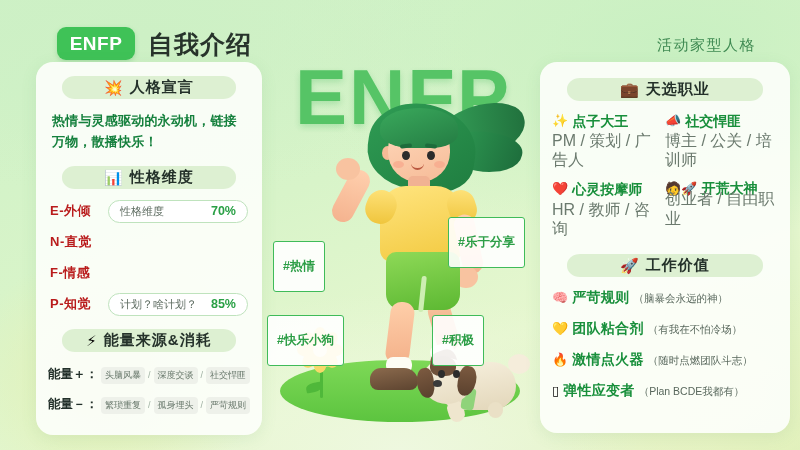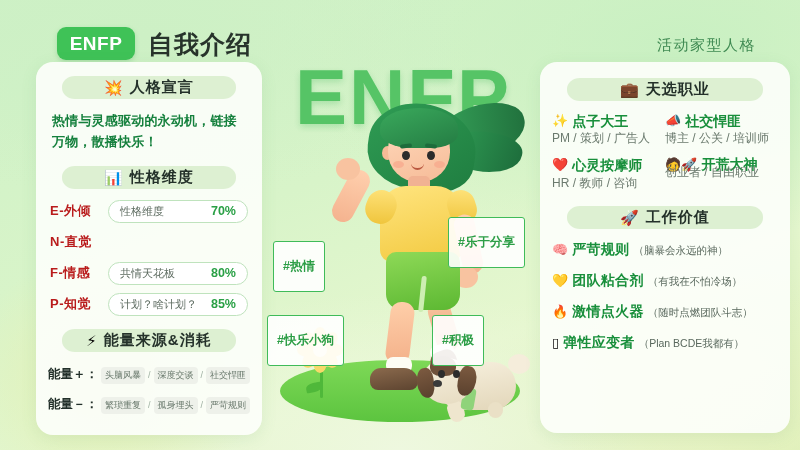--- a/index.html
+++ b/index.html
@@ -97,21 +97,21 @@
     background:#eef1ea;border-radius:4px;padding:2px 4px;font-size:9px;color:#6a7a6d;
     white-space:nowrap;
   }
   .en-sep{font-size:9px;color:#9fb0a2;}
 
   
   .jobs{display:flex;flex-wrap:wrap;margin:10px 12px 0;}
   .job{width:50%;box-sizing:border-box;margin-bottom:12px;}
   .job-title{display:flex;align-items:center;gap:4px;font-size:14px;font-weight:bold;color:#188f3b;line-height:1.15;}
   .job-title .emo{font-size:13px;}
-  .job-sub{font-size:12px;color:#6b7a6e;margin-top:2px;line-height:1.2;}
+  .job-sub{font-size:16px;color:#6b7a6e;margin-top:2px;line-height:1.2;}
   .job-sub.overlap{margin-top:-6px;}
 
   
   .vals{margin:10px 12px 0;}
   .val-row{display:flex;align-items:baseline;gap:4px;margin-bottom:13px;}
   .val-emo{font-size:13px;}
   .val-name{font-size:14px;font-weight:bold;color:#188f3b;letter-spacing:.3px;}
   .val-desc{font-size:10.5px;color:#59685d;}
 
   
@@ -235,24 +235,20 @@
         <div class="dim-pill">
           <span class="dim-label">性格维度</span>
           <span class="dim-val">70%</span>
         </div>
       </div>
       <div class="dim-row">
         <div class="dim-key">N-直觉</div>
       </div>
       <div class="dim-row">
         <div class="dim-key">F-情感</div>
-        <div class="dim-pill">
-          <span class="dim-label">共情天花板</span>
-          <span class="dim-val">80%</span>
-        </div>
       </div>
       <div class="dim-row">
         <div class="dim-key">P-知觉</div>
         <div class="dim-pill">
           <span class="dim-label">计划？啥计划？</span>
           <span class="dim-val">85%</span>
         </div>
       </div>
     </div>
 

